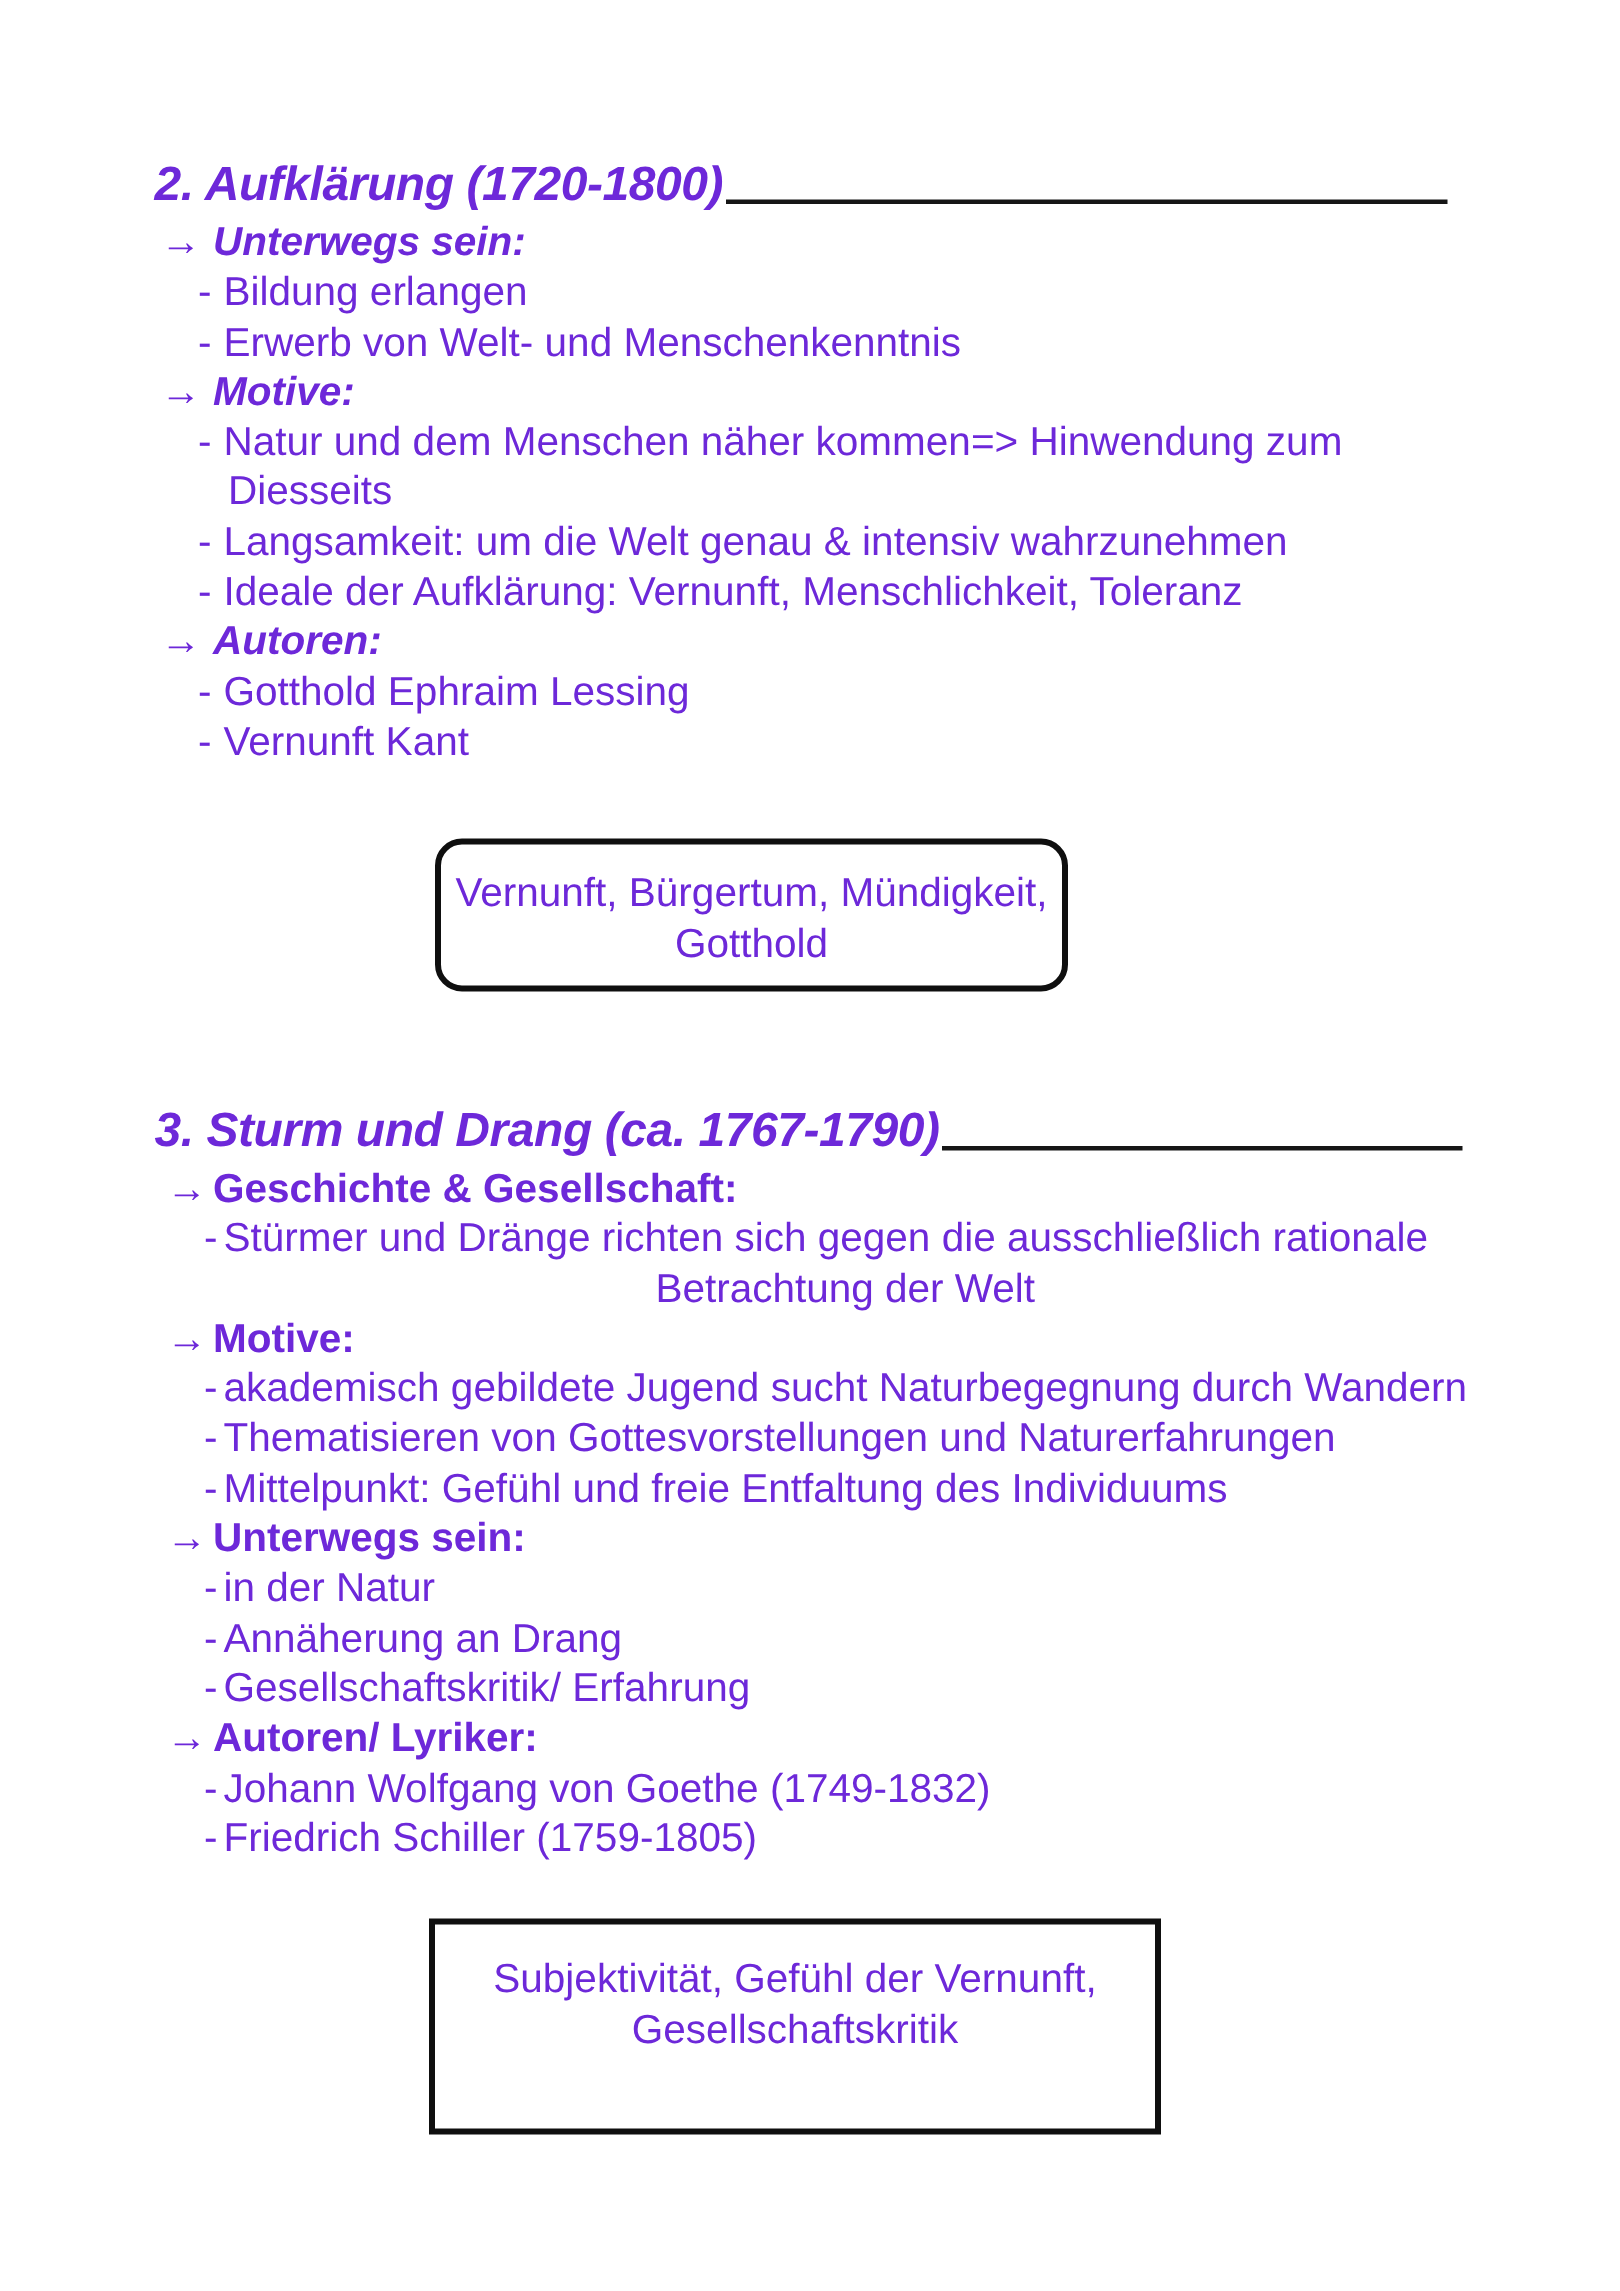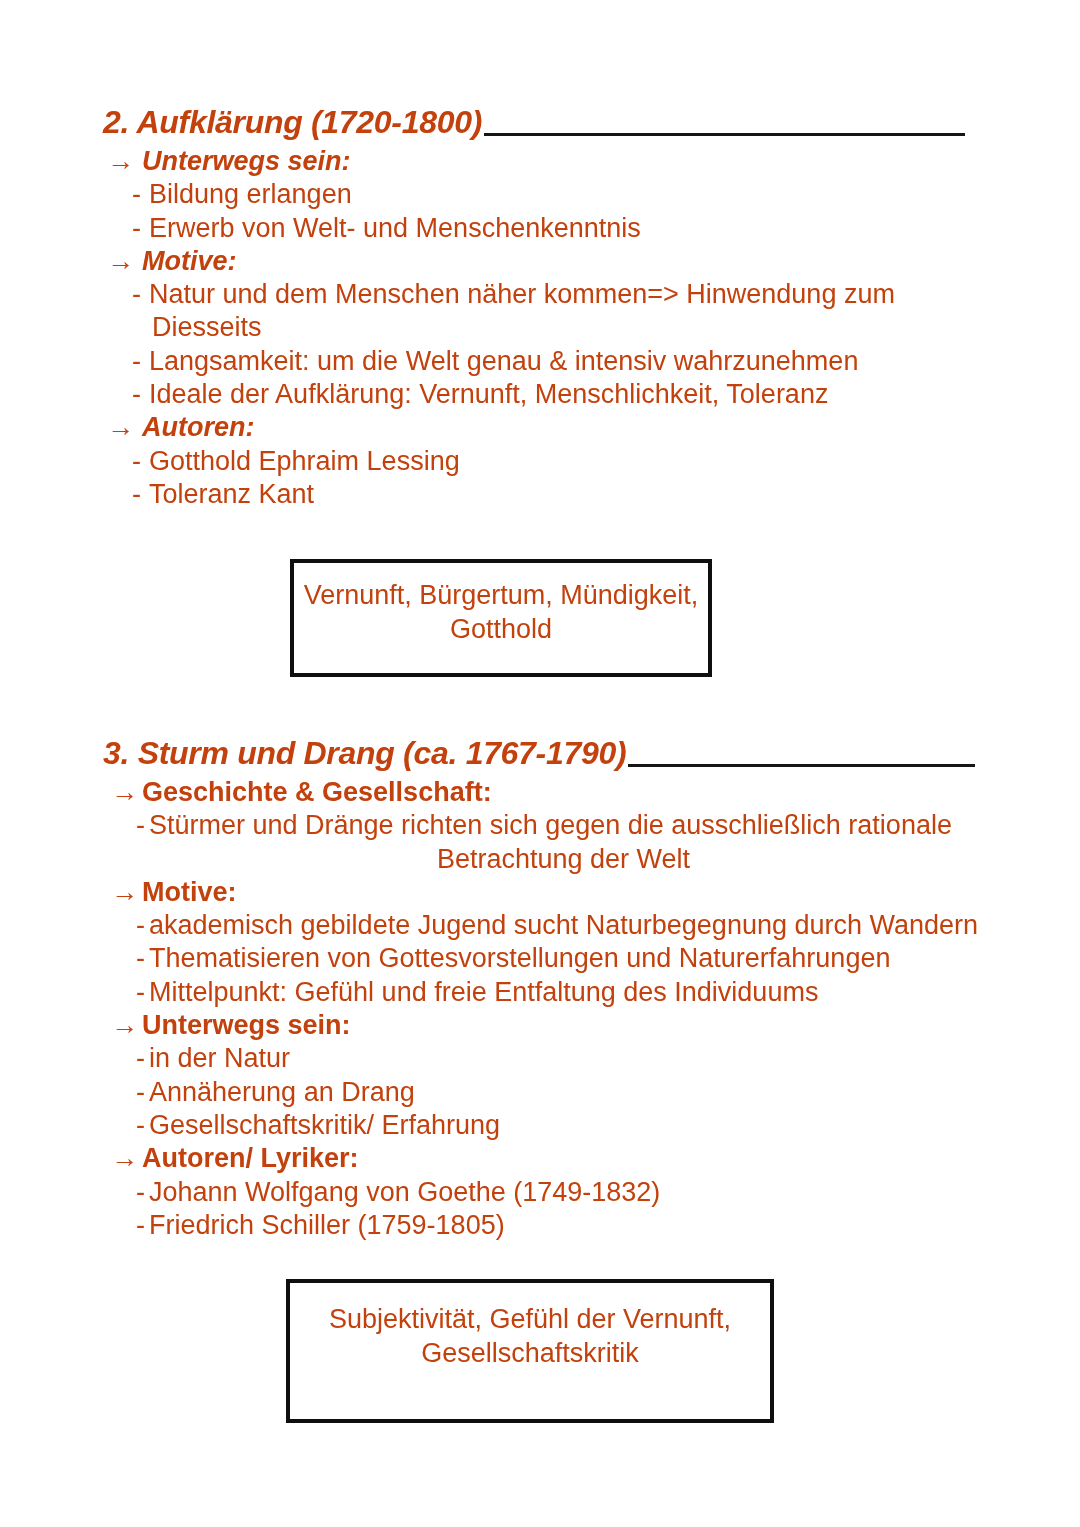--- a/index.html
+++ b/index.html
@@ -2,21 +2,21 @@
 <html><head>
 <meta charset="utf-8">
 <style>
   html, body { margin: 0; padding: 0; }
   .page {
     position: relative;
     width: 1080px;
     height: 1527px;
     background: #ffffff;
     font-family: "Liberation Sans", sans-serif;
-    color: #c2410c;
+    color: #6d28d9;
     overflow: hidden;
   }
   .section { position: absolute; left: 103px; }
   #section-2 { top: 101px; width: 862px; }
   #section-3 { top: 732px; width: 872px; text-align: center; }
 
   .title-row { display: flex; height: 42px; }
   .sec-title {
     font-size: 32px;
     font-weight: bold;
@@ -50,21 +50,21 @@
 
   .keyword-box {
     position: absolute;
     box-sizing: border-box;
     border: 4px solid #0f0f0f;
     background: #ffffff;
     text-align: center;
     font-size: 27px;
     line-height: 34px;
   }
-  #keyword-box-1 { left: 290px; top: 559px; width: 422px; height: 118px; padding-top: 15px; }
+  #keyword-box-1 { left: 290px; top: 559px; width: 422px; height: 102px; padding-top: 15px; border-radius: 18px; }
   #keyword-box-2 { left: 286px; top: 1279px; width: 488px; height: 144px; padding-top: 19px; }
 </style>
 </head>
 <body>
 
 <div class="page">
 
   <div class="section" id="section-2">
     <div class="title-row">
       <span class="sec-title">2. Aufklärung (1720-1800)</span>
@@ -103,21 +103,21 @@
       <div class="line arrow-line">
         <span class="arrow-glyph">→</span>
         <span class="cat-label">Autoren:</span>
       </div>
       <div class="line dash-line">
         <span class="dash-marker">-</span>
         <span>Gotthold Ephraim Lessing</span>
       </div>
       <div class="line dash-line">
         <span class="dash-marker">-</span>
-        <span>Toleranz Kant</span>
+        <span>Vernunft Kant</span>
       </div>
     </div>
   </div>
 
   <div class="keyword-box" id="keyword-box-1">
     <div>Vernunft, Bürgertum, Mündigkeit,</div>
     <div>Gotthold</div>
   </div>
 
   <div class="section" id="section-3">

